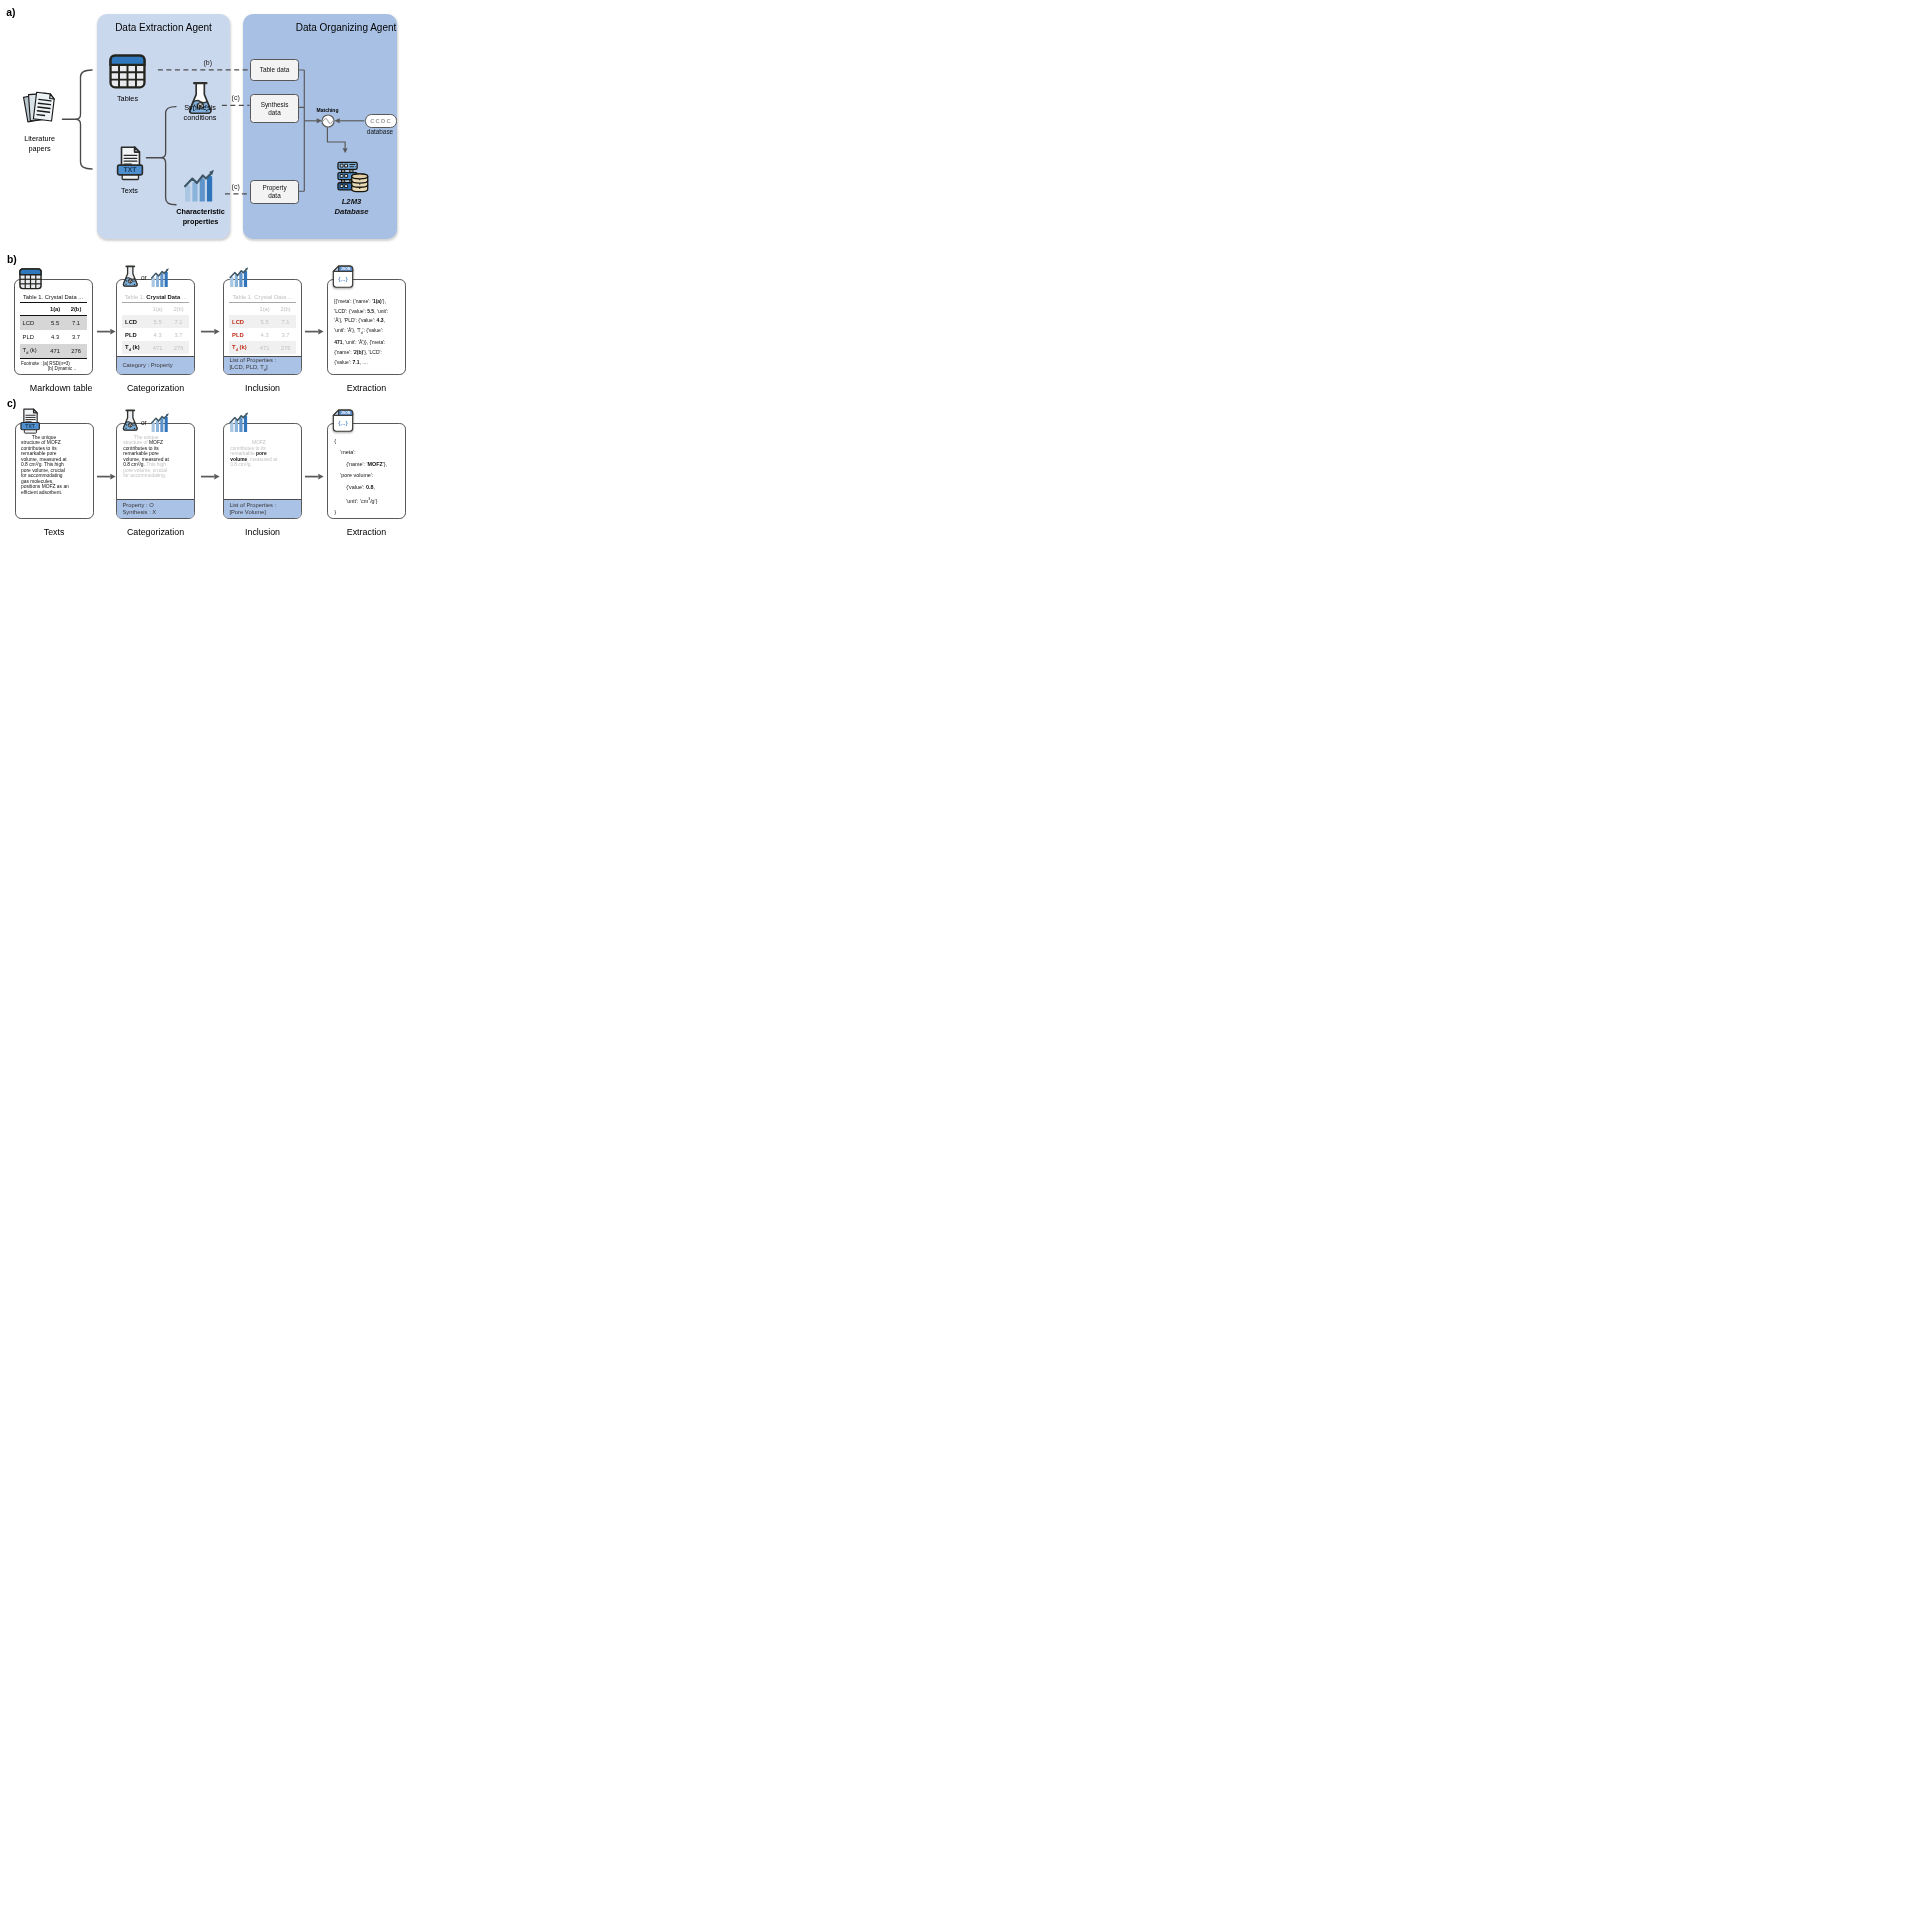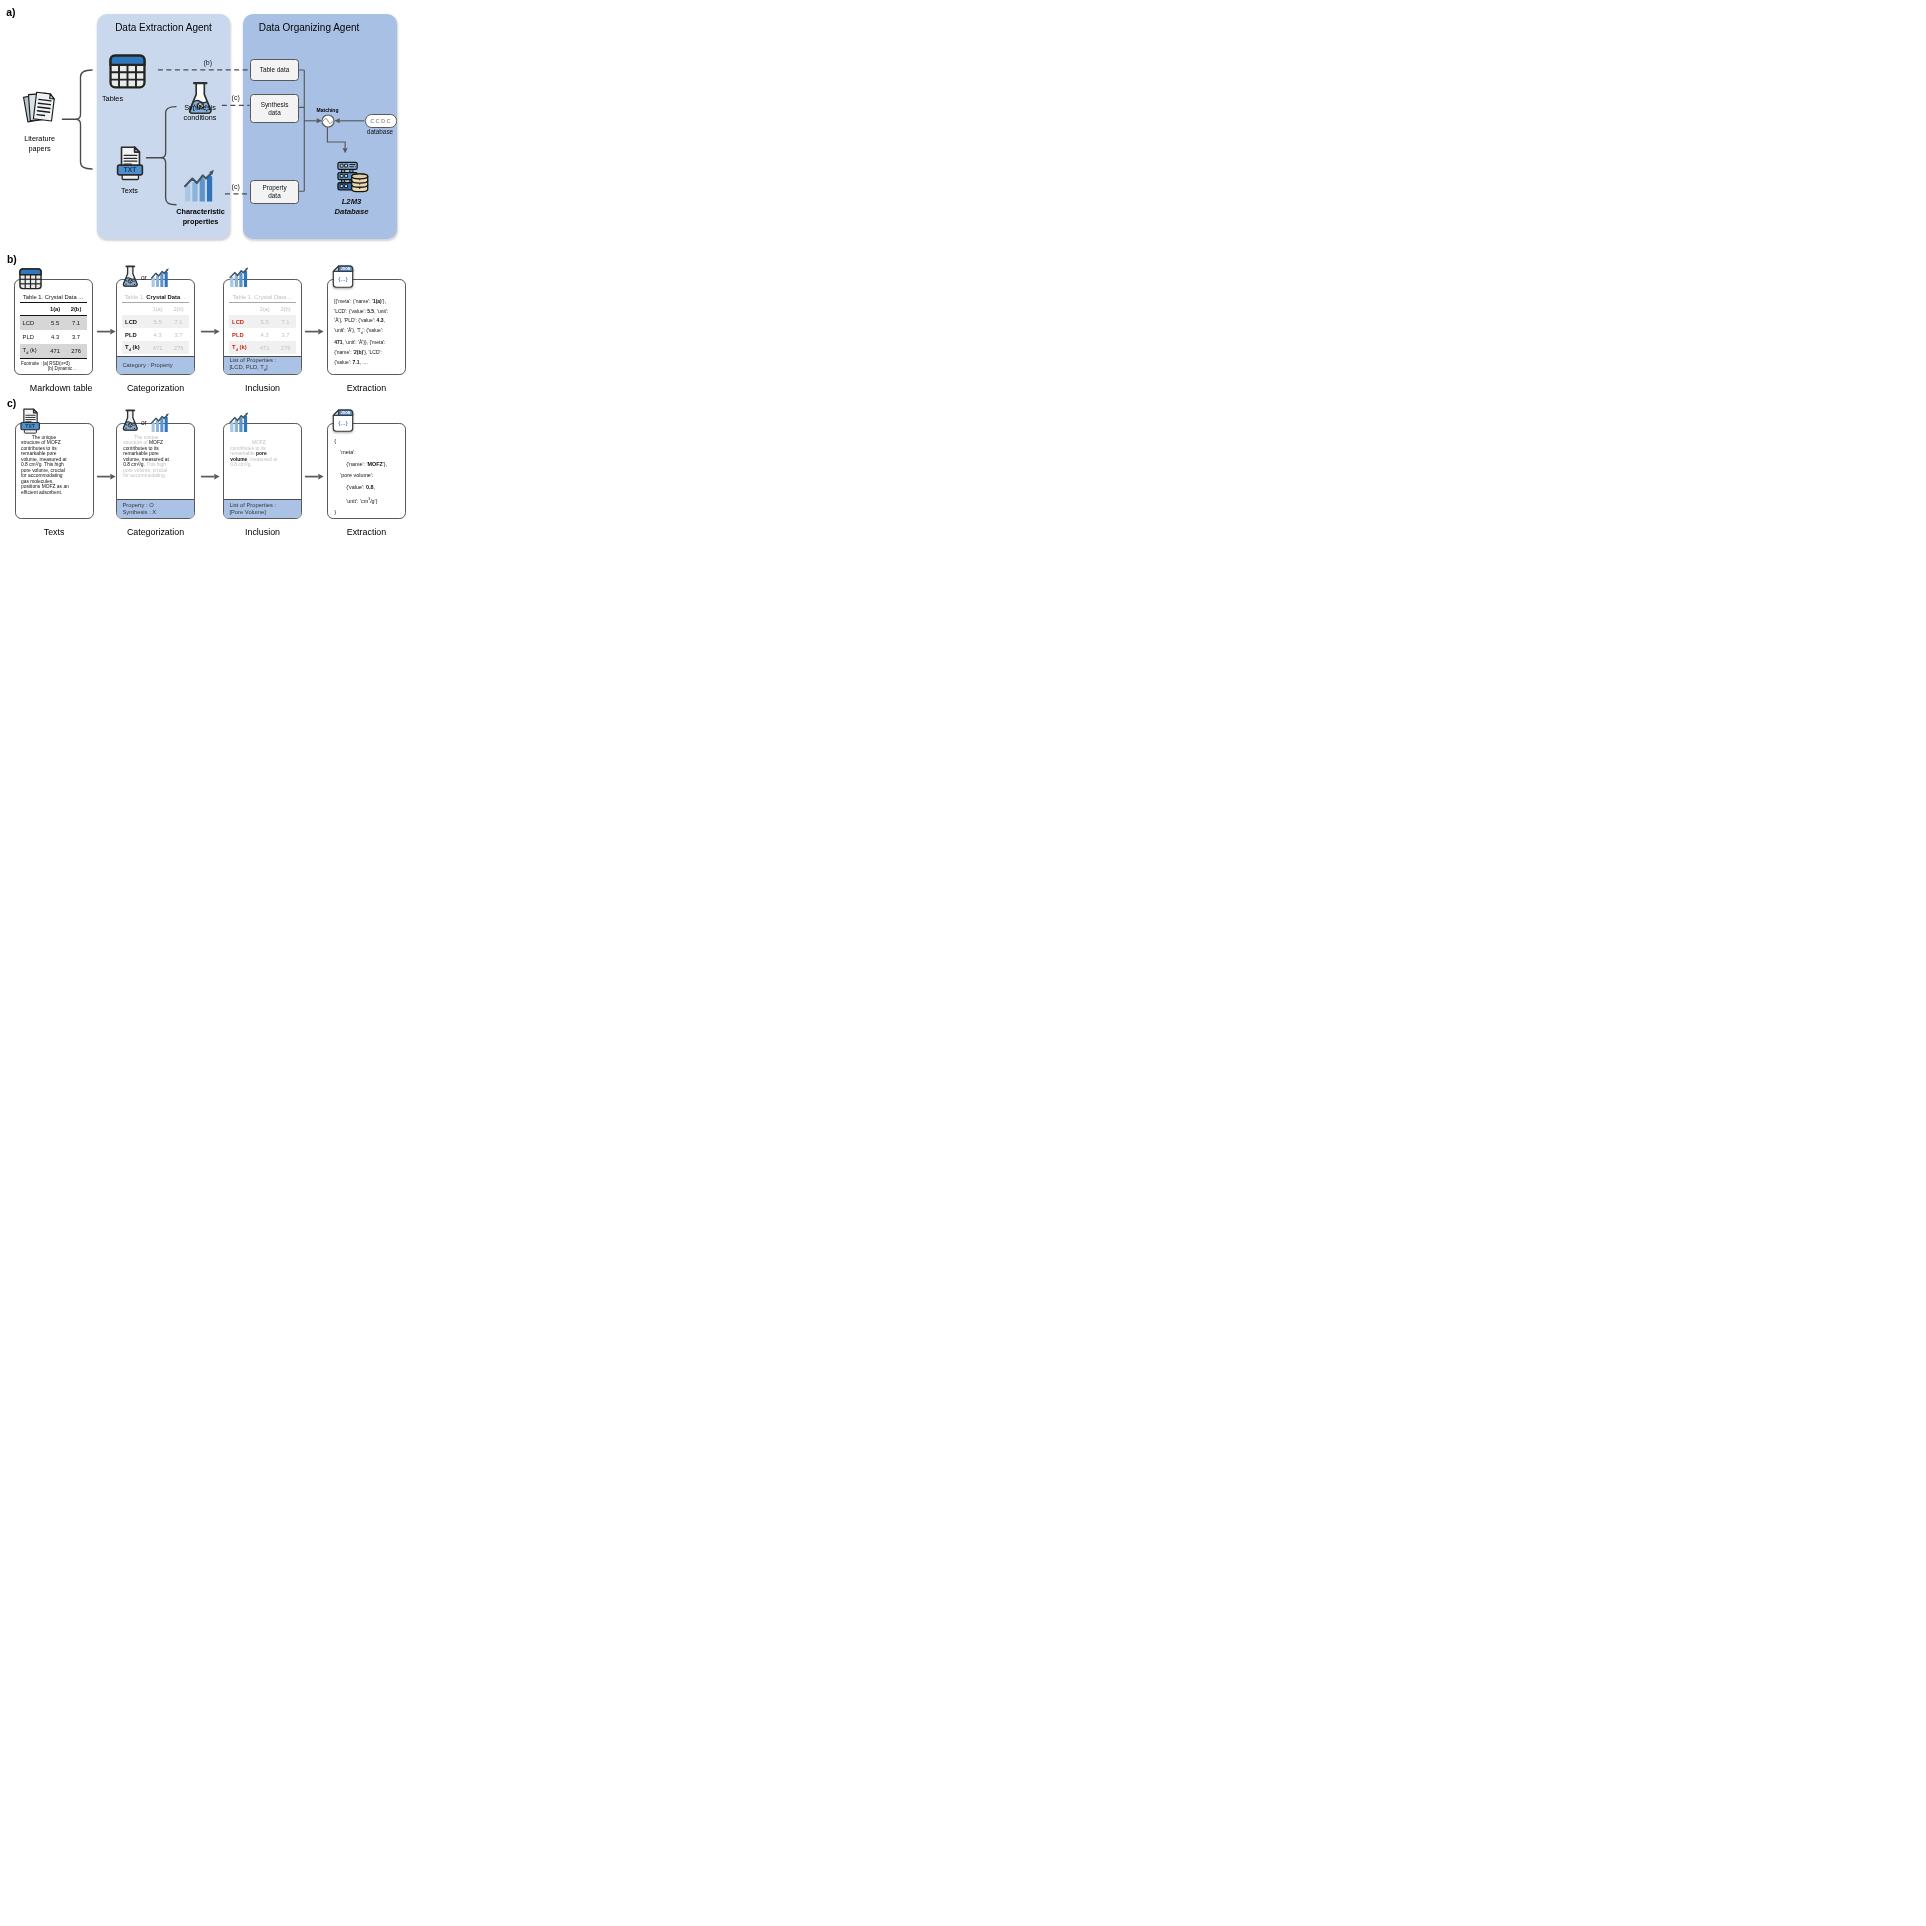--- a/index.html
+++ b/index.html
@@ -59,21 +59,21 @@
 <body>
 
 <div class="canvas">
 
   <div class="sec" style="left:6.2px;top:7px;">a)</div>
 
   <div class="panel" style="left:97px;top:14.3px;width:133px;height:225px;background:#cad8ee;"></div>
   <div class="panel" style="left:243px;top:14.3px;width:154px;height:225px;background:#a8c0e4;"></div>
 
   <div class="ptitle" style="left:97px;top:22.3px;width:133px;">Data Extraction Agent</div>
-  <div class="ptitle" style="left:232px;top:22.3px;width:154px;">Data Organizing Agent</div>
+  <div class="ptitle" style="left:243px;top:22.3px;width:154px;padding-left:26px;">Data Organizing Agent</div>
 
   <svg class="abs" style="left:0;top:0;" width="416" height="247" viewBox="0 0 1080 640">
     <g fill="none" stroke="#4a4a4a" stroke-width="3.5" stroke-linecap="round">
       <path d="M 239 181 Q 209 181 209 199 L 209 296 Q 209 309 196 309 Q 209 309 209 322 L 209 420 Q 209 438 239 438"></path>
       <path d="M 162 309 L 196 309"></path>
       <path d="M 457 276 Q 430 276 430 292 L 430 396 Q 430 409 418 409 Q 430 409 430 422 L 430 514 Q 430 531 457 531"></path>
       <path d="M 380 409 L 418 409"></path>
     </g>
     <g fill="none" stroke="#4d4d4d" stroke-width="3.2" stroke-dasharray="13 9">
       <path d="M 410 181 L 648 181"></path>
@@ -117,21 +117,21 @@
     <rect x="4" y="4" width="88" height="82" rx="12" fill="#e9eaee" stroke="#23241f" stroke-width="6"></rect>
     <path d="M4 28 V16 Q4 4 16 4 H80 Q92 4 92 16 V28 Z" fill="#2f78bd" stroke="#23241f" stroke-width="6"></path>
     <g stroke="#23241f" stroke-width="5">
       <line x1="26" y1="28" x2="26" y2="86"></line>
         <line x1="48" y1="28" x2="48" y2="86"></line>
         <line x1="70" y1="28" x2="70" y2="86"></line>
       <line x1="4" y1="47" x2="92" y2="47"></line>
         <line x1="4" y1="66" x2="92" y2="66"></line>
     </g>
   </svg>
-  <div class="ilabel" style="left:93px;top:94px;width:39px;">Tables</div>
+  <div class="ilabel" style="left:108px;top:94px;width:39px;">Tables</div>
 
   <svg class="abs" style="left:115px;top:143px;" width="30" height="41" viewBox="0 0 92 110">
     <g stroke="#2a2a2a" stroke-width="5" stroke-linejoin="round">
       <path d="M20 5 H60 L75 20 V72 H20 Z" fill="#f2f5f6"></path>
       <path d="M60 5 V20 H75 Z" fill="#ccd6db"></path>
       <g stroke-width="4" stroke-linecap="round">
         <line x1="28" y1="30" x2="67" y2="30"></line>
           <line x1="28" y1="39" x2="67" y2="39"></line>
         <line x1="28" y1="48" x2="67" y2="48"></line>
           <line x1="28" y1="57" x2="50" y2="57"></line>

